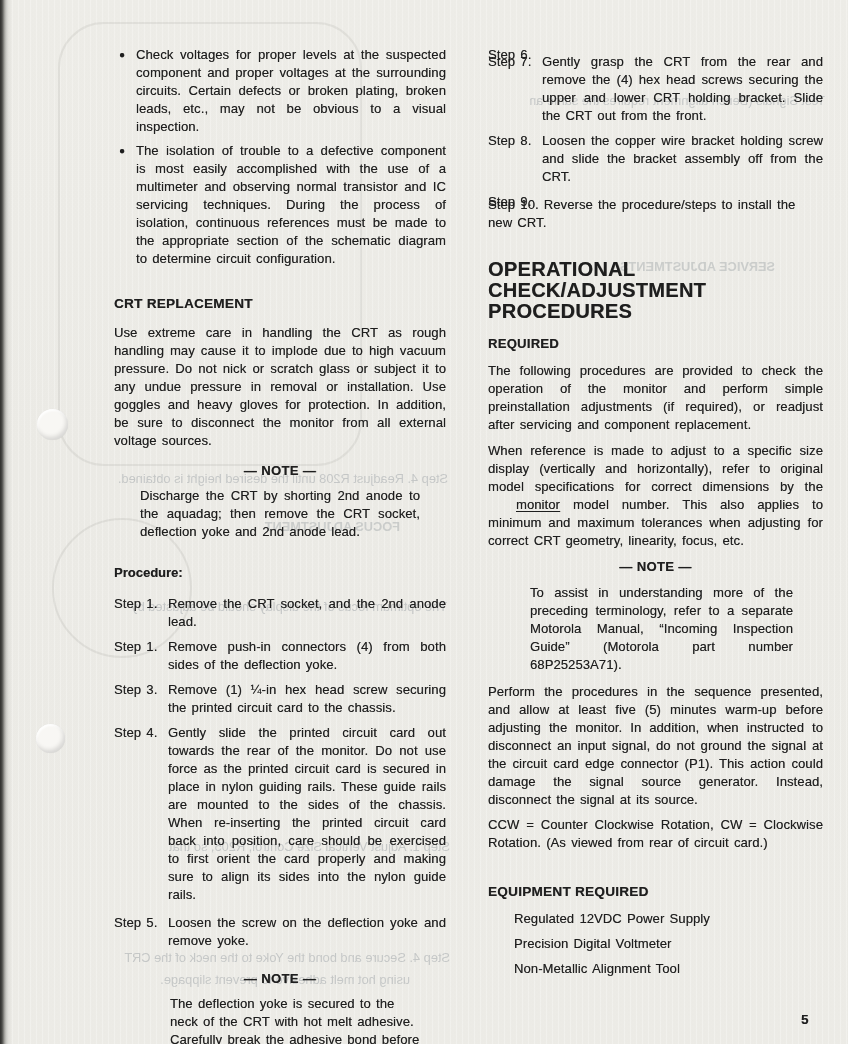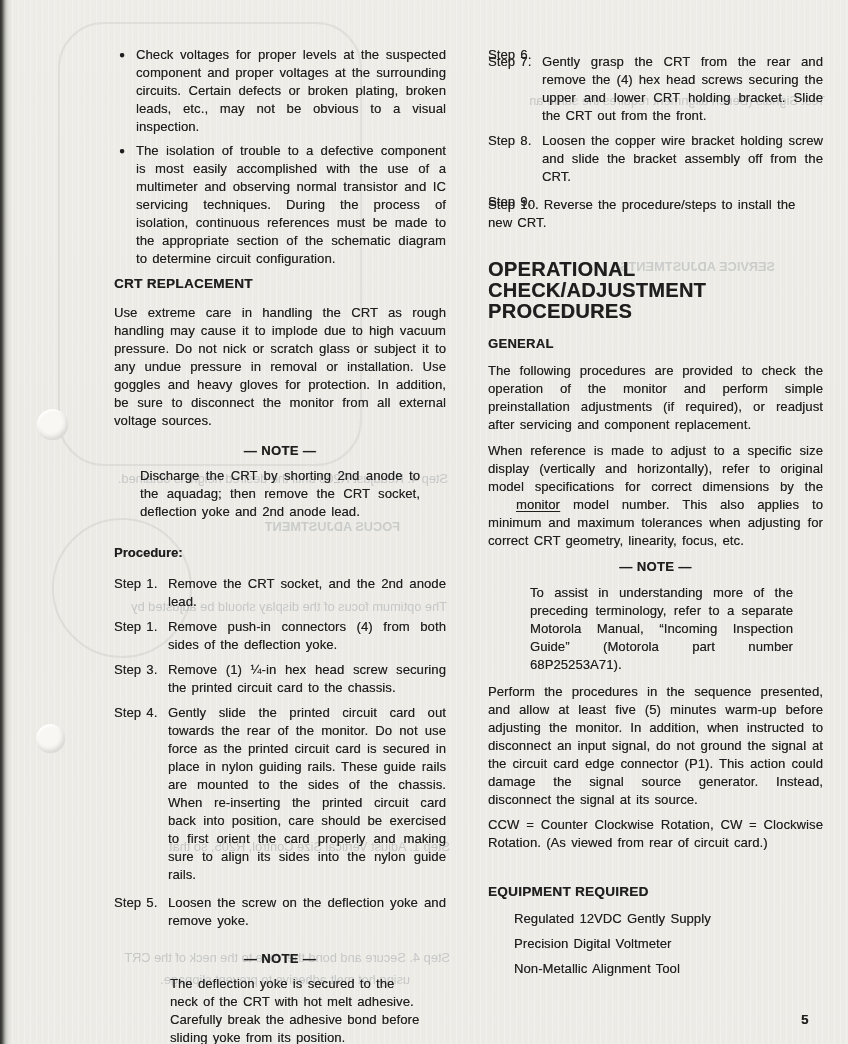--- a/index.html
+++ b/index.html
@@ -67,21 +67,21 @@
   .major-heading{
     font-size:20px;line-height:21px;font-weight:bold;letter-spacing:0.3px;
     text-shadow:0.3px 0 0 rgba(20,20,20,0.6);
   }
 
   .bullet-item{position:relative;padding-left:22px;}
   .bullet-dot{position:absolute;left:5px;top:0px;font-size:10px;}
   .mt6{margin-top:6px;}
 
   .intro{margin-top:13px;}
-  .h-crt{margin-top:8px;}
+  .h-crt{margin-top:28px;}
 
   .note-label{margin-top:13px;text-align:center;font-weight:bold;font-size:13px;letter-spacing:0.4px;text-shadow:0.3px 0 0 rgba(20,20,20,0.6);}
   .note1-text{margin:9px 26px 0 26px;}
   .note2-label{margin-top:21px;}
   .note2-text{margin:9px 0 0 56px;width:252px;text-align:left;}
   .noter-label{margin-top:9px;}
   .noter-text{margin:10px 30px 0 42px;}
 
   .procedure-label{margin-top:24px;font-weight:bold;font-size:13px;text-shadow:0.3px 0 0 rgba(20,20,20,0.6);}
 
@@ -195,36 +195,36 @@
     </div>
     <div class="step body-text step-gap">
       <span class="step-label">Step 9.</span>
     </div>
     <div class="step-full body-text">
       <span class="inline-label">Step 10.</span><span>Reverse the procedure/steps to install the new CRT.</span>
     </div>
 
     <div class="major-heading h-operational">OPERATIONAL CHECK/ADJUSTMENT PROCEDURES</div>
 
-    <div class="section-heading h-general">GENERAL</div>
+    <div class="section-heading h-general">REQUIRED</div>
 
     <div class="body-text p1">The following procedures are provided to check the operation of the monitor and perform simple preinstallation adjustments (if required), or readjust after servicing and component replacement.</div>
 
     <div class="body-text p2"><span>When reference is made to adjust to a specific size display (vertically and horizontally), refer to original model specifications for correct dimensions by the </span><span class="underline-word">monitor</span><span> model number. This also applies to minimum and maximum tolerances when adjusting for correct CRT geometry, linearity, focus, etc.</span></div>
 
     <div class="note-label noter-label">— NOTE —</div>
     <div class="body-text noter-text">To assist in understanding more of the preceding terminology, refer to a separate Motorola Manual, “Incoming Inspection Guide” (Motorola part number 68P25253A71).</div>
 
     <div class="body-text p3">Perform the procedures in the sequence presented, and allow at least five (5) minutes warm-up before adjusting the monitor. In addition, when instructed to disconnect an input signal, do not ground the signal at the circuit card edge connector (P1). This action could damage the signal source generator. Instead, disconnect the signal at its source.</div>
 
     <div class="body-text ccw">CCW = Counter Clockwise Rotation, CW = Clockwise Rotation. (As viewed from rear of circuit card.)</div>
 
     <div class="section-heading h-equipment">EQUIPMENT REQUIRED</div>
 
-    <div class="body-text equip-item equip-first">Regulated 12VDC Gently Supply</div>
+    <div class="body-text equip-item equip-first">Regulated 12VDC Power Supply</div>
     <div class="body-text equip-item">Precision Digital Voltmeter</div>
     <div class="body-text equip-item">Non-Metallic Alignment Tool</div>
 
   </div>
 
   <div class="page-number">5</div>
 
 </div>
 
 </body></html>

